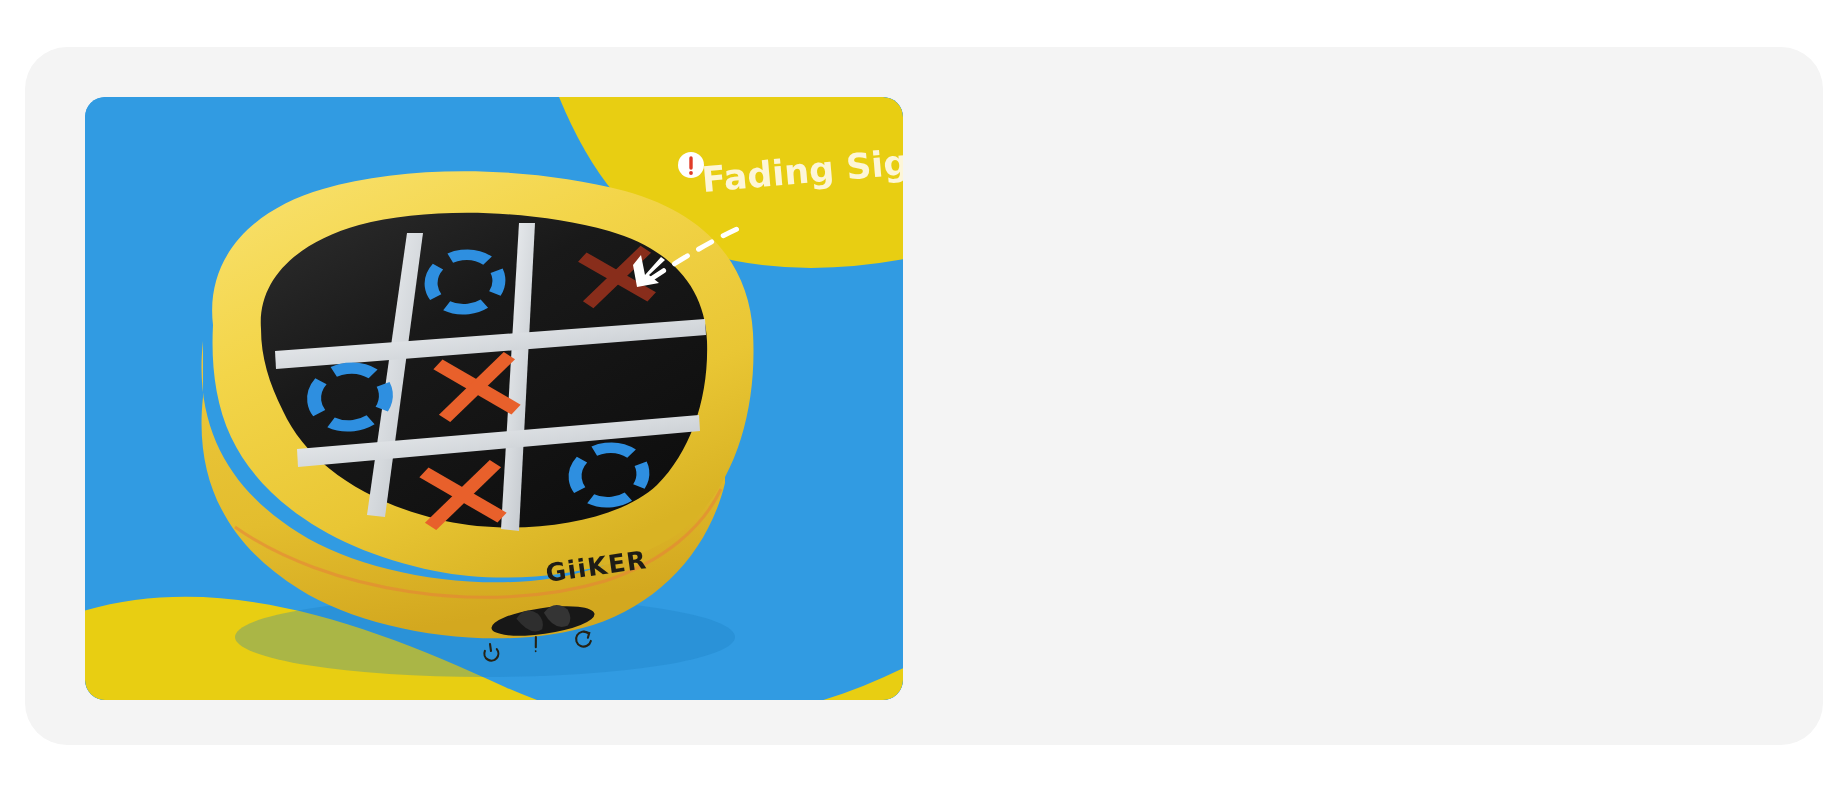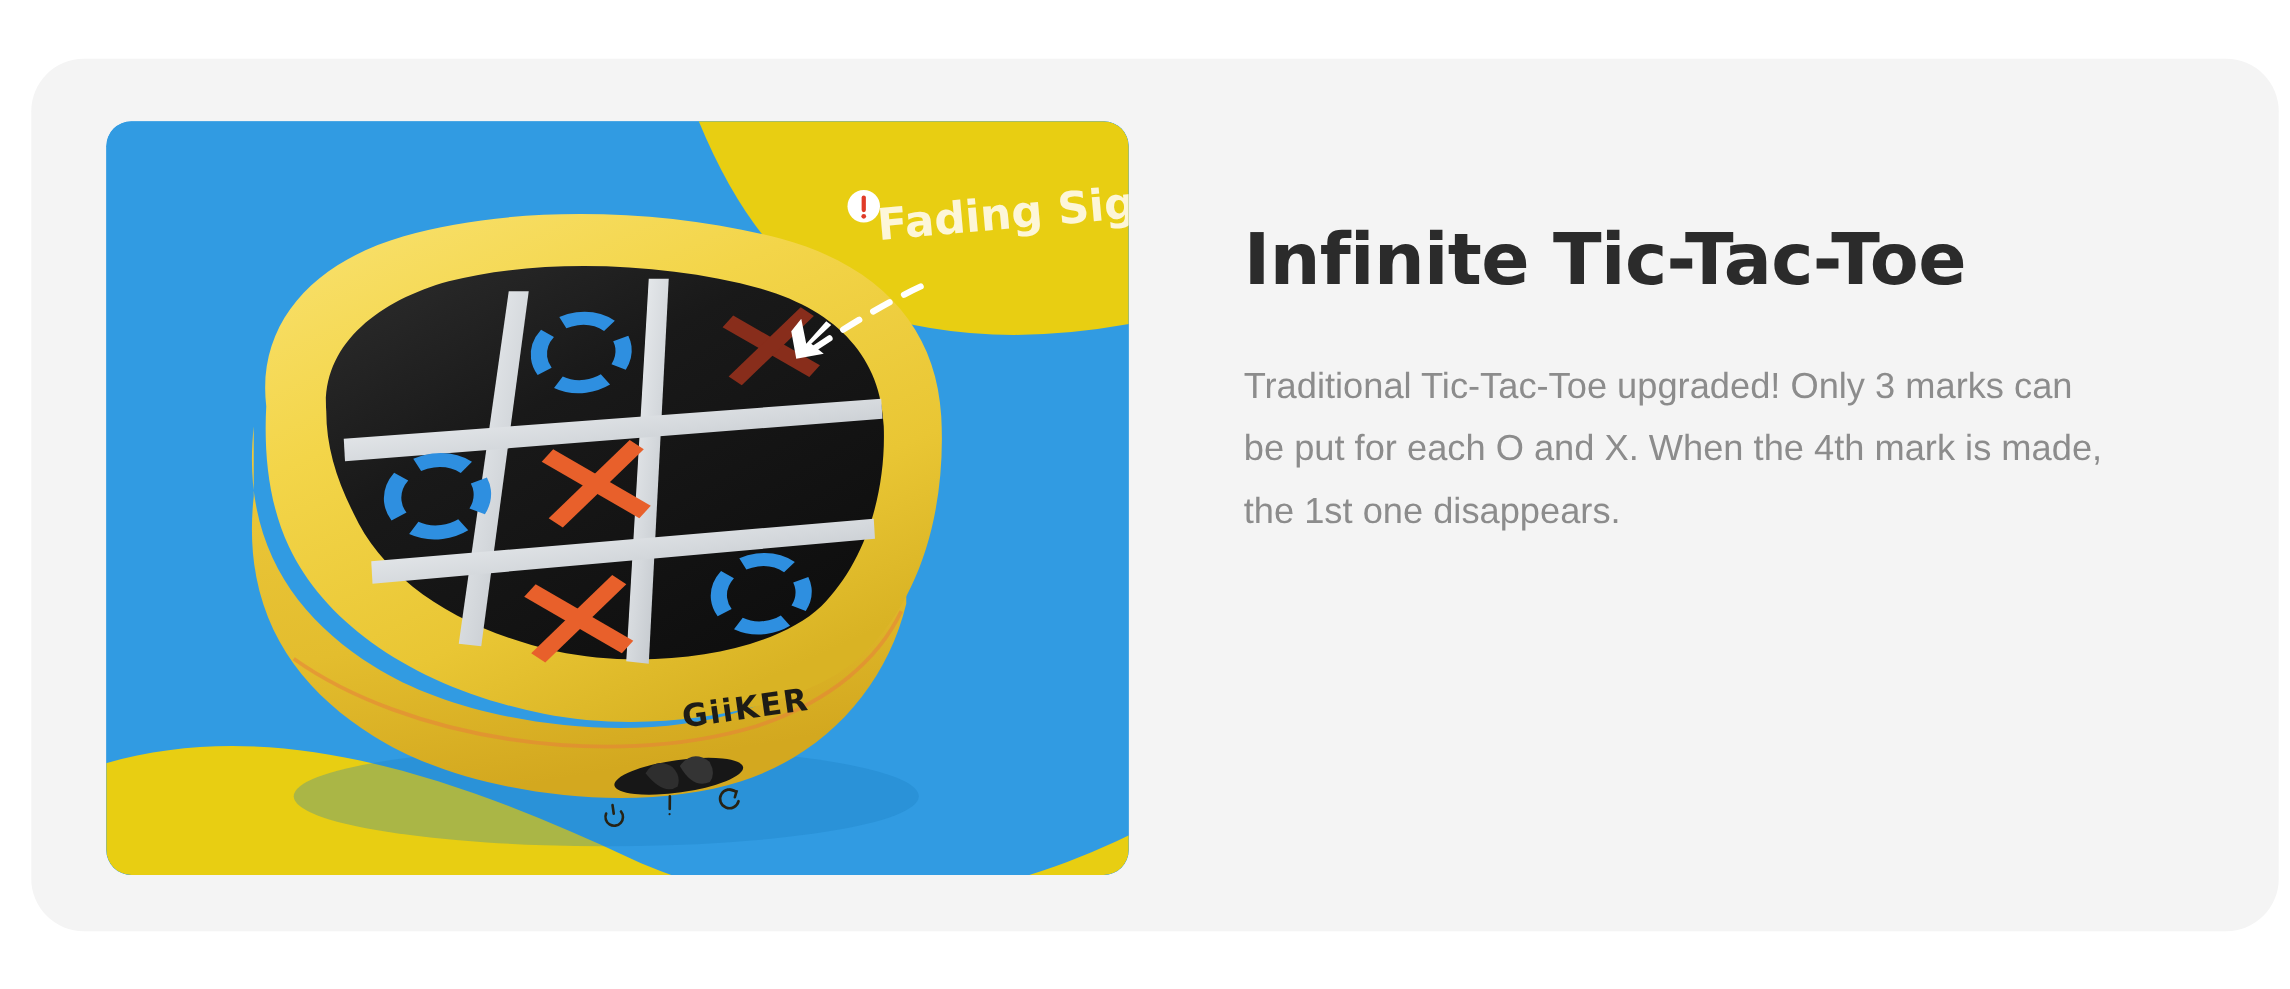--- a/index.html
+++ b/index.html
@@ -231,19 +231,15 @@
             <circle cx="606" cy="68" r="13" fill="#ffffff"></circle>
             <line x1="606" y1="61" x2="606" y2="71" stroke="#e03b28" stroke-width="3.4" stroke-linecap="round"></line>
             <circle cx="606" cy="76" r="1.9" fill="#e03b28"></circle>
           </g>
 
           <text x="618" y="95" font-family="DejaVu Sans, sans-serif" font-size="35" font-weight="bold" fill="#fdf6d8" transform="rotate(-5 618 95)">Fading Sign</text>
         </g>
       </svg>
     </figure>
 
-    <div class="text-col">
-      <h2 class="feature-title">Infinite Tic-Tac-Toe</h2>
-      <p class="feature-desc">Traditional Tic-Tac-Toe upgraded! Only 3 marks can be put for each O and X. When the 4th mark is made, the 1st one disappears.</p>
-    </div>
 
   </section>
 </div>
 
 </body></html>

